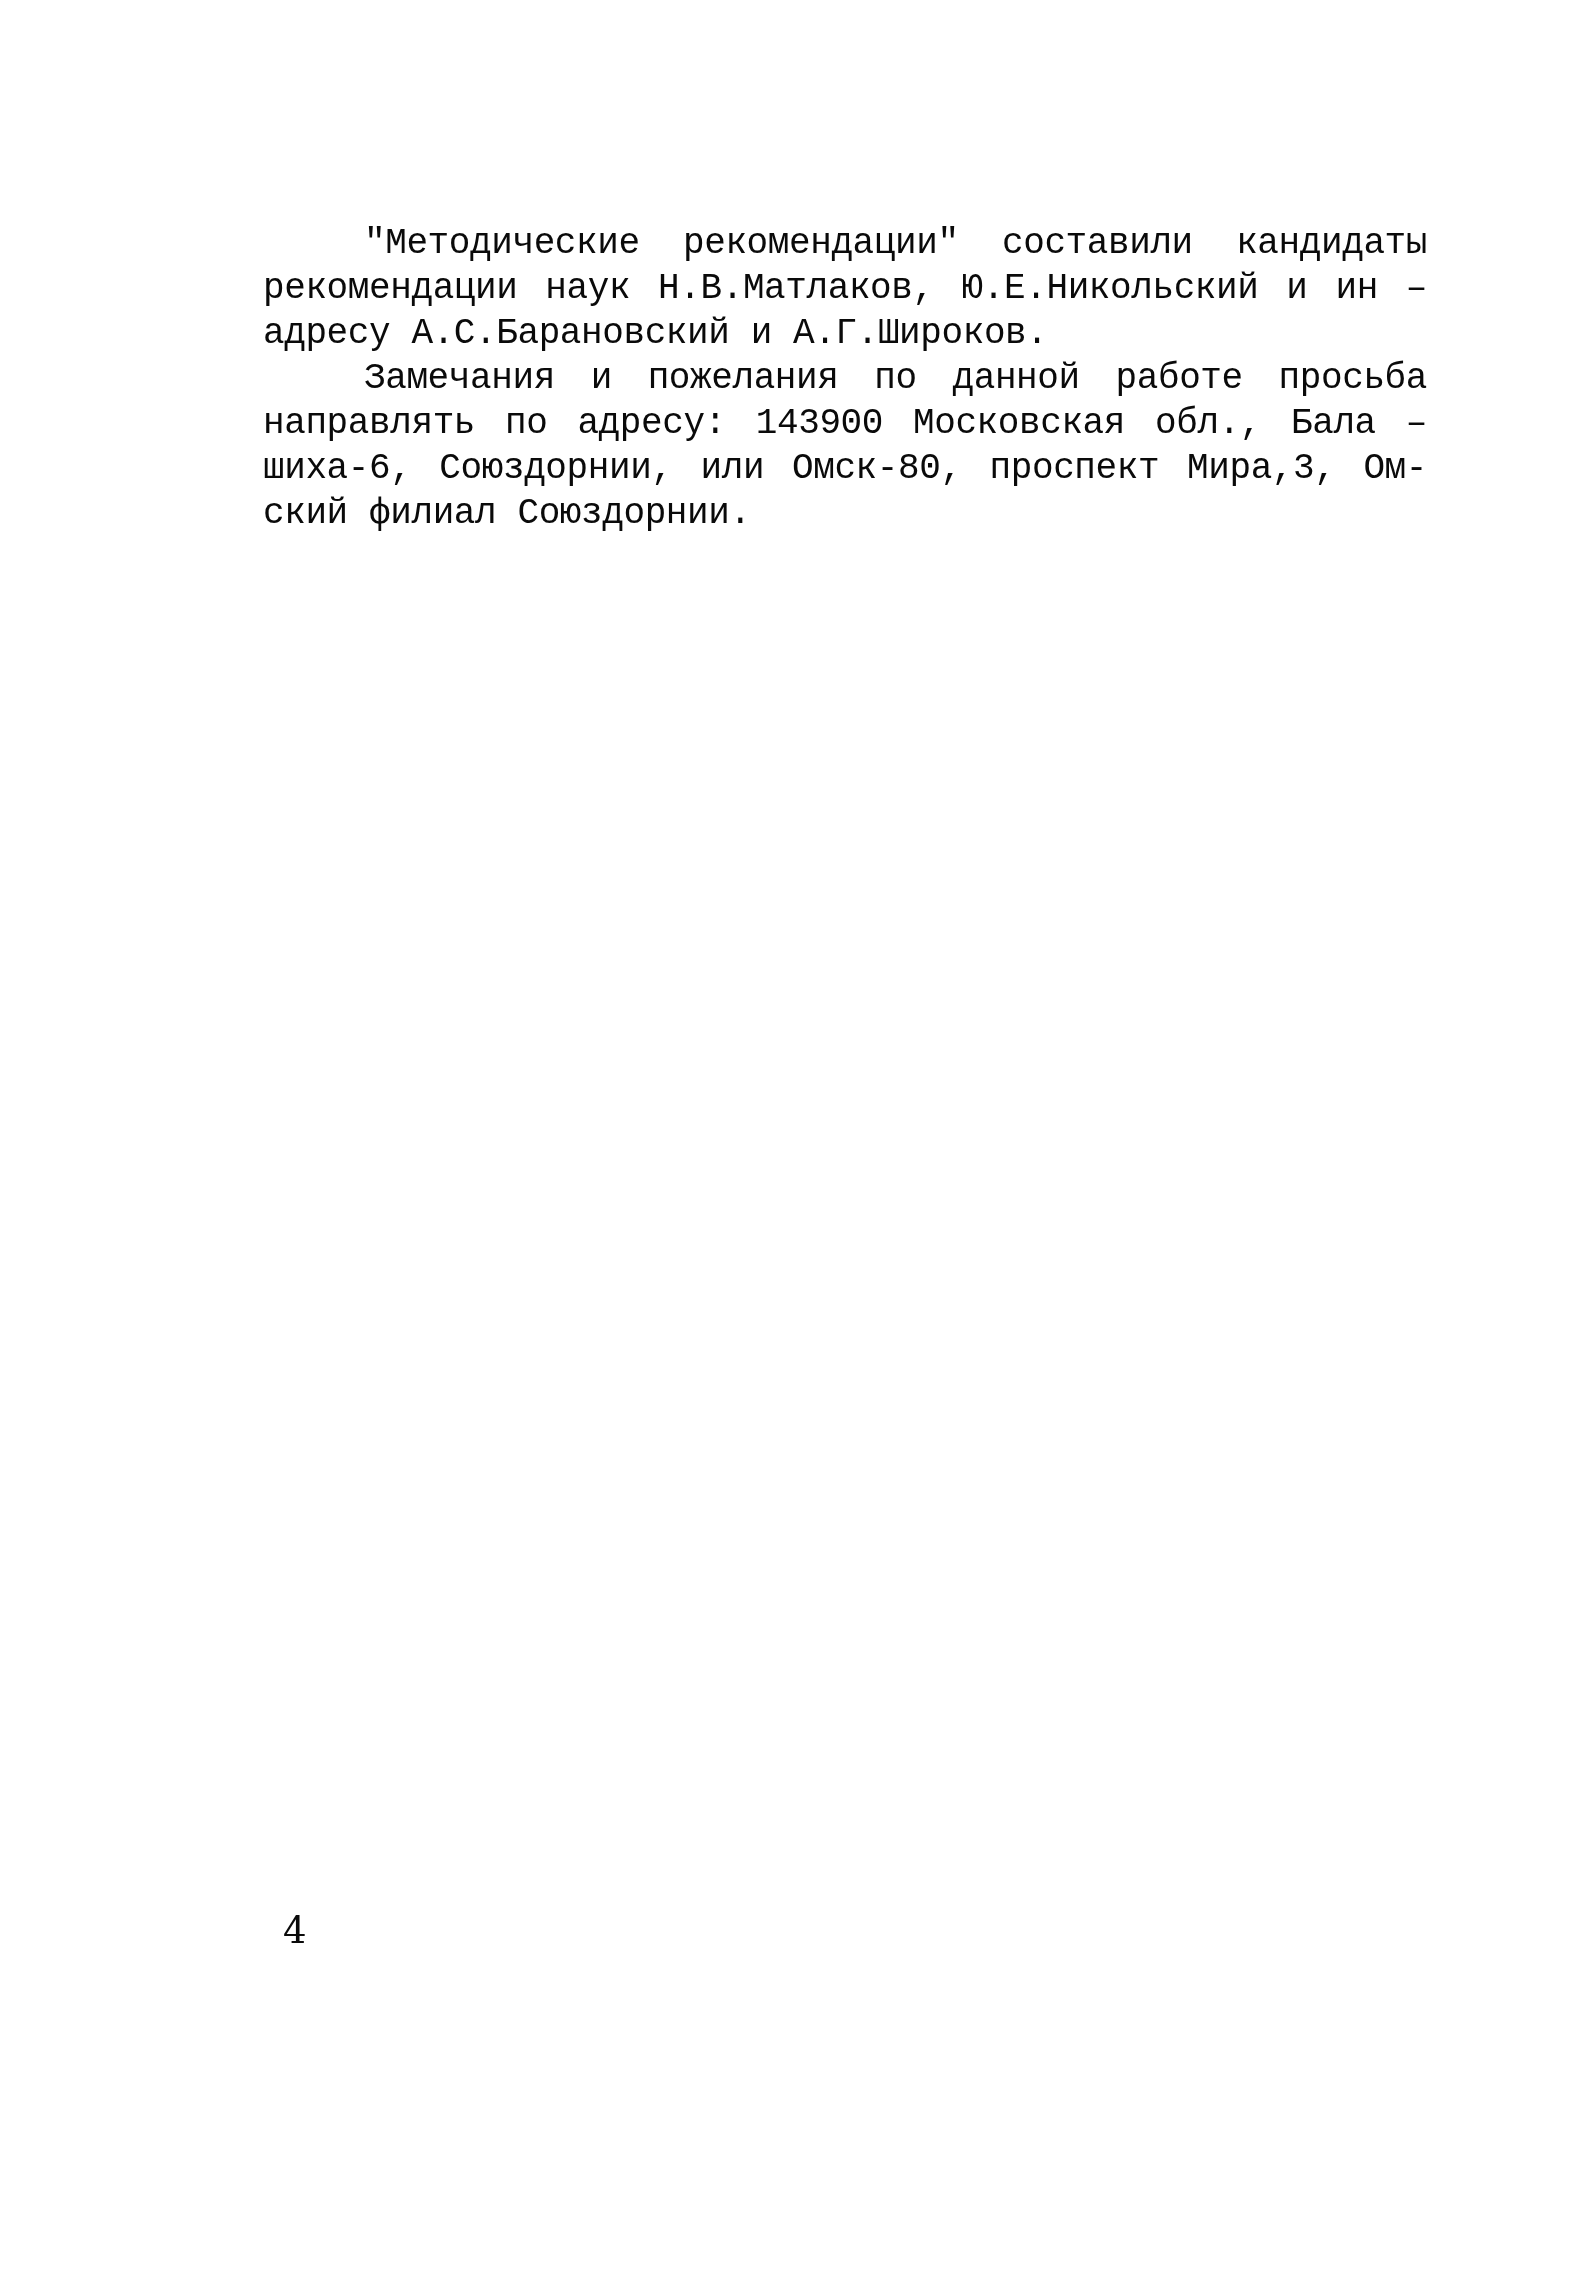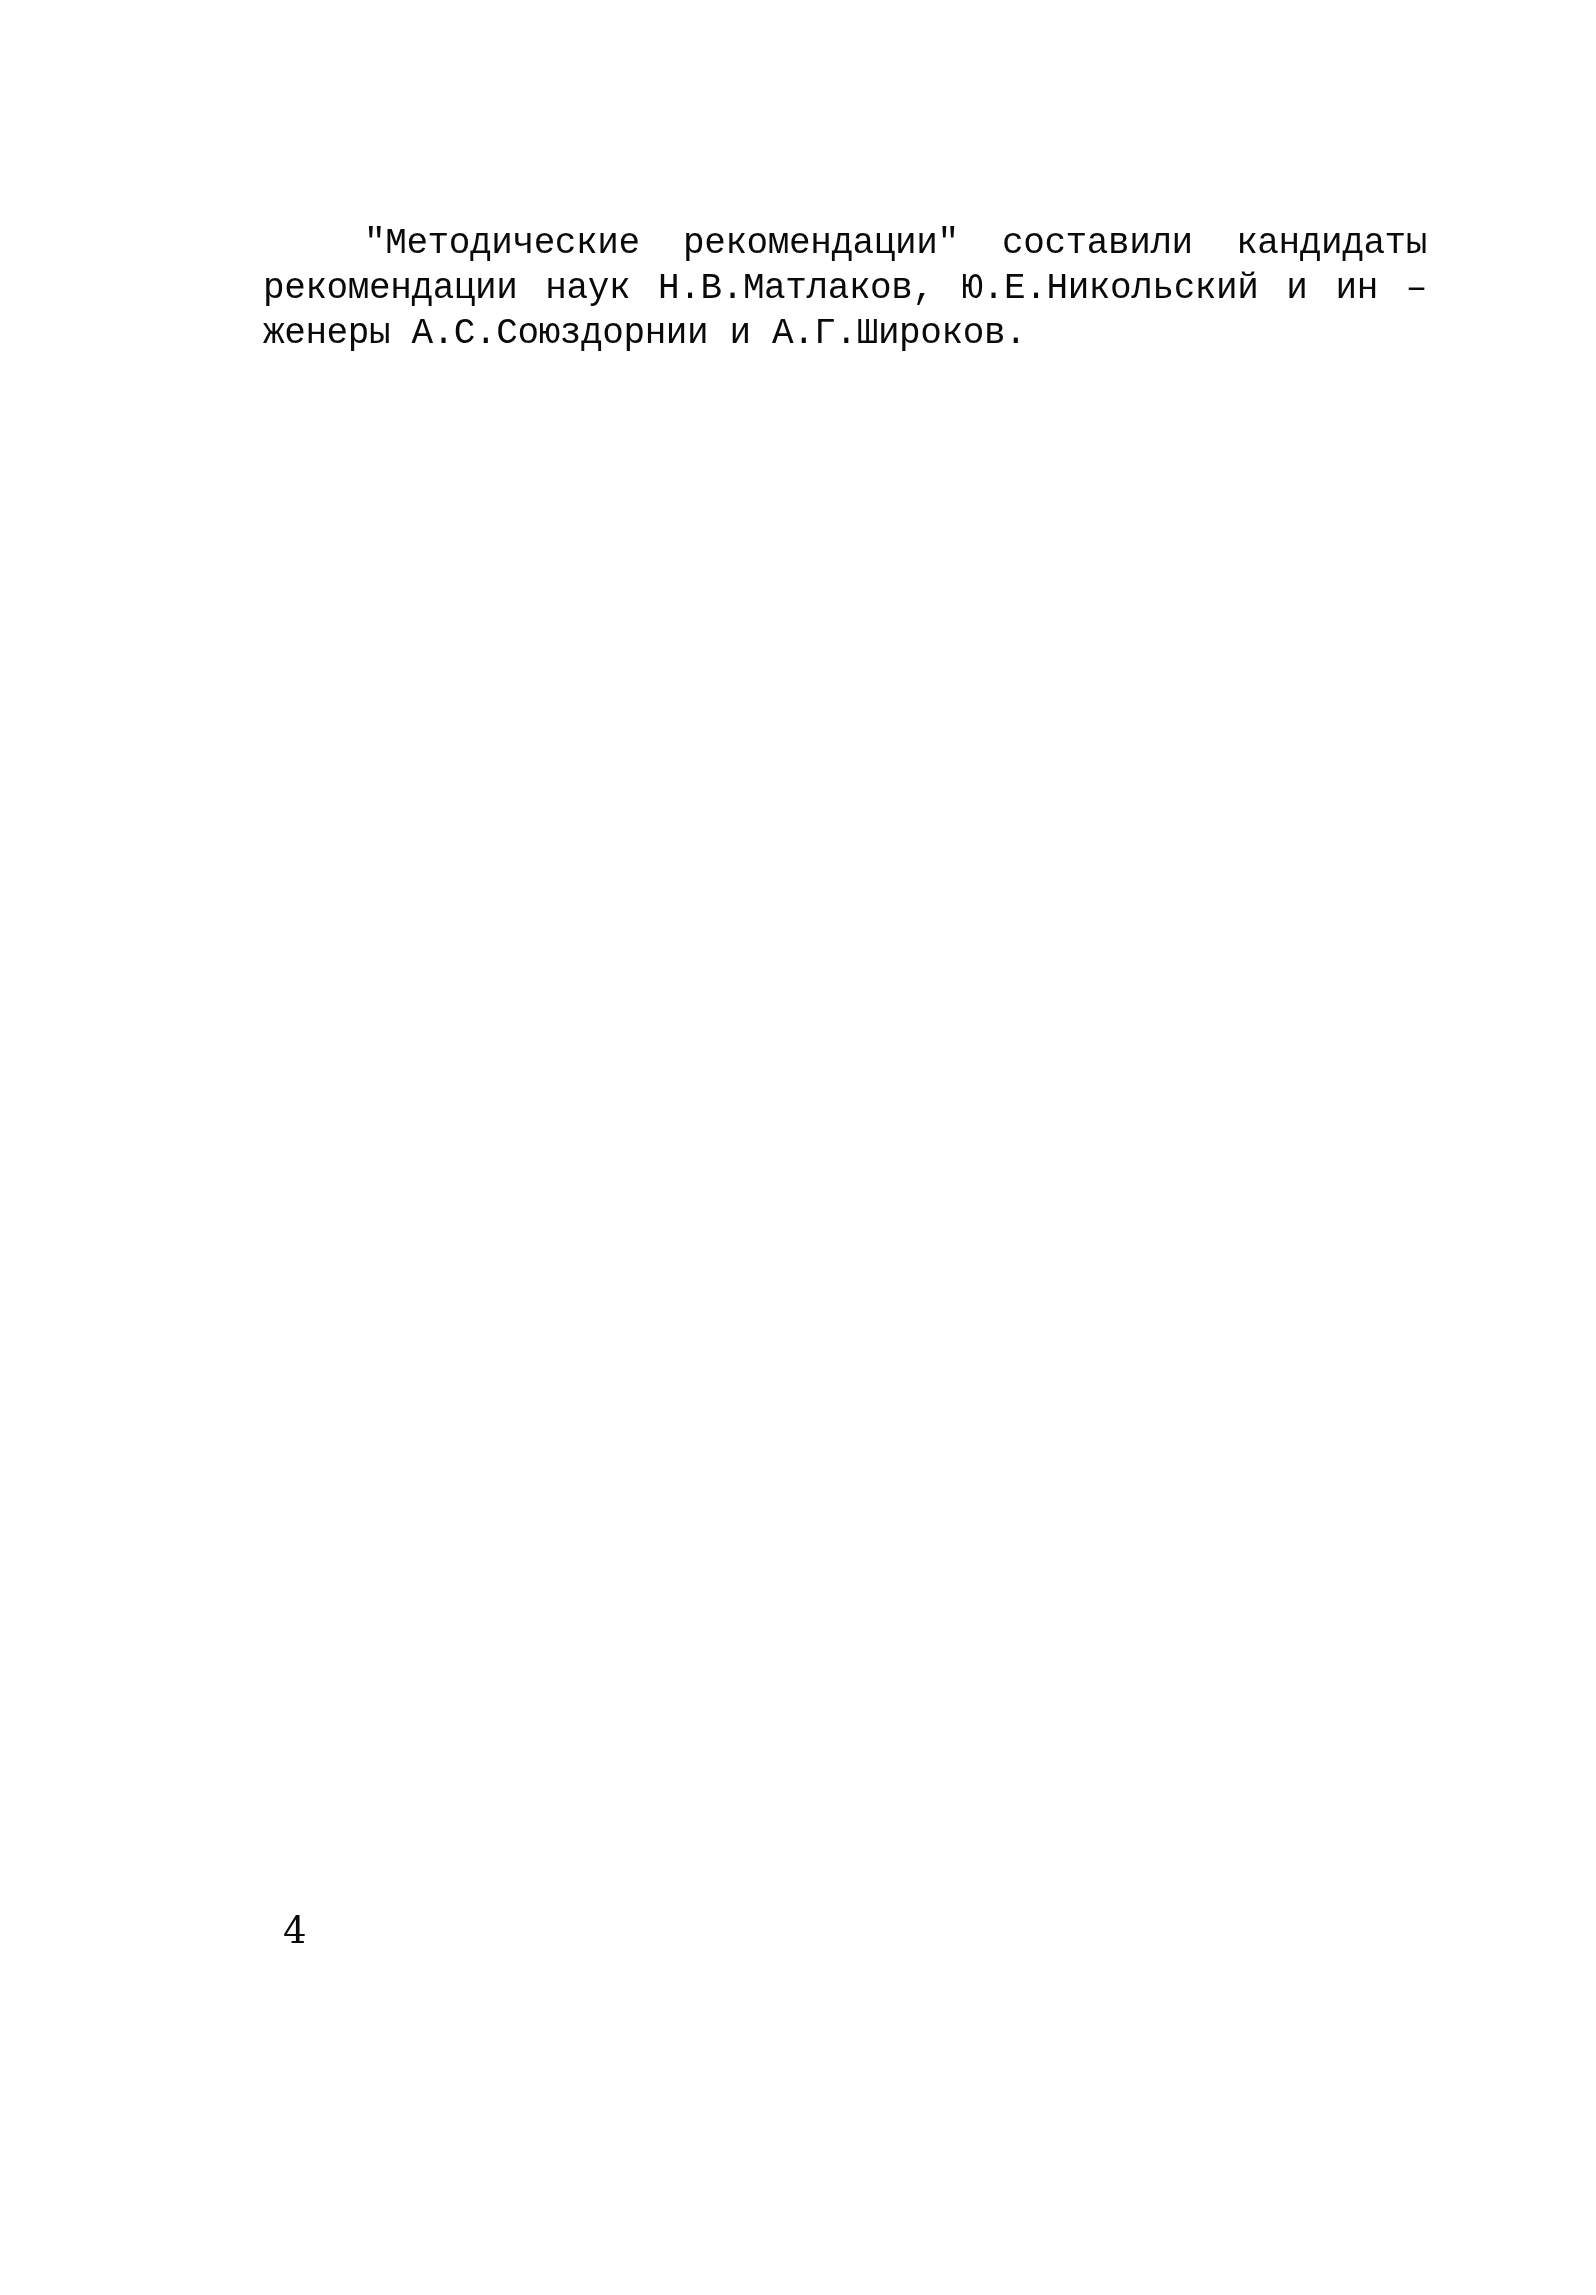--- a/index.html
+++ b/index.html
@@ -52,22 +52,28 @@
 </head>
 <body>
 
 <div class="page">
 
   <div class="text-block">
 
     <div class="paragraph">
       <div class="line first">"Методические рекомендации" составили кандидаты</div>
       <div class="line">рекомендации наук Н.В.Матлаков, Ю.Е.Никольский и ин –</div>
-      <div class="line last">женеры А.С.Союздорнии и А.Г.Широков.</div>
+      <div class="line last">адресу А.С.Барановский и А.Г.Широков.</div>
     </div>
 
+    <div class="paragraph">
+      <div class="line first">Замечания и пожелания по данной работе  просьба</div>
+      <div class="line">направлять по адресу: 143900 Московская обл., Бала –</div>
+      <div class="line">шиха-6, Союздорнии, или Омск-80, проспект Мира,3, Ом-</div>
+      <div class="line last">ский филиал Союздорнии.</div>
+    </div>
 
   </div>
 
   <div class="page-number">4</div>
 
 </div>
 
 
 </body></html>

